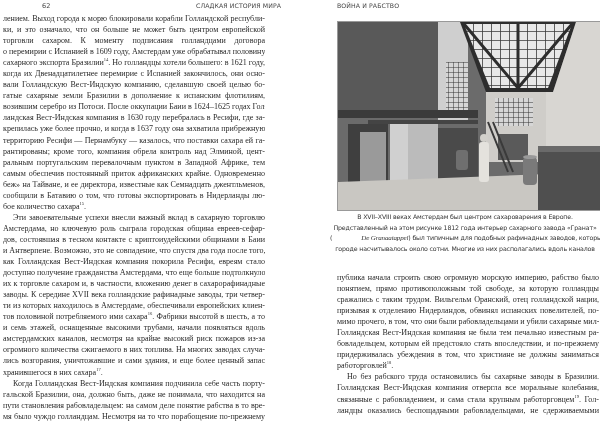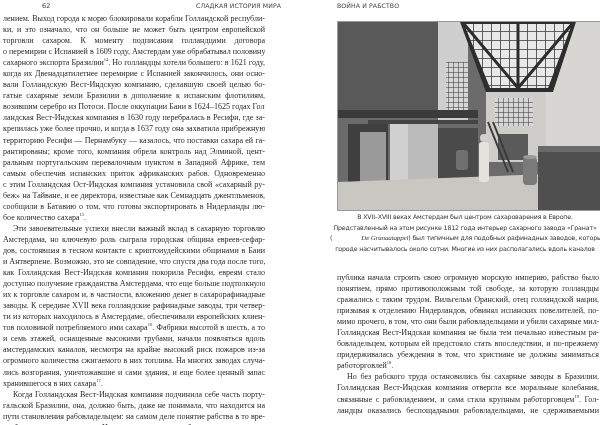--- a/index.html
+++ b/index.html
@@ -48,22 +48,21 @@
       <span class="line">сахарного экспорта Бразилии<sup>14</sup>. Но голландцы хотели большего: в 1621 году,</span>
       <span class="line">когда их Двенадцатилетнее перемирие с Испанией закончилось, они осно-</span>
       <span class="line">вали Голландскую Вест-Индскую компанию, сделавшую своей целью бо-</span>
       <span class="line">гатые сахарные земли Бразилии в дополнение к испанским флотилиям,</span>
       <span class="line">возившим серебро из Потоси. После оккупации Баии в 1624–1625 годах Гол-</span>
       <span class="line">ландская Вест-Индская компания в 1630 году перебралась в Ресифи, где за-</span>
       <span class="line">крепилась уже более прочно, и когда в 1637 году она захватила прибрежную</span>
       <span class="line">территорию Ресифи — Пернамбуку — казалось, что поставки сахара ей га-</span>
       <span class="line">рантированы; кроме того, компания обрела контроль над Элминой, цент-</span>
       <span class="line">ральным португальским перевалочным пунктом в Западной Африке, тем</span>
-      <span class="line">самым обеспечив испанских приток африканских рабов. Одновременно</span>
-      <span class="line">с этим Голландская Ост-Индская компания установила свой «сахарный ру-</span>
+      <span class="line">самым обеспечив постоянный приток африканских крайне. Одновременно</span>
       <span class="line">беж» на Тайване, и ее директора, известные как Семнадцать джентльменов,</span>
       <span class="line">сообщили в Батавию о том, что готовы экспортировать в Нидерланды лю-</span>
       <span class="line last">бое количество сахара<sup>15</sup>.</span>
       <span class="line indent">Эти завоевательные успехи внесли важный вклад в сахарную торговлю</span>
       <span class="line">Амстердама, но ключевую роль сыграла городская община евреев-сефар-</span>
       <span class="line">дов, состоявшая в тесном контакте с криптоиудейскими общинами в Баии</span>
       <span class="line">и Антверпене. Возможно, это не совпадение, что спустя два года после того,</span>
       <span class="line">как Голландская Вест-Индская компания покорила Ресифи, евреям стало</span>
       <span class="line">доступно получение гражданства Амстердама, что еще больше подтолкнуло</span>
       <span class="line">их к торговле сахаром и, в частности, вложению денег в сахарорафинадные</span>

